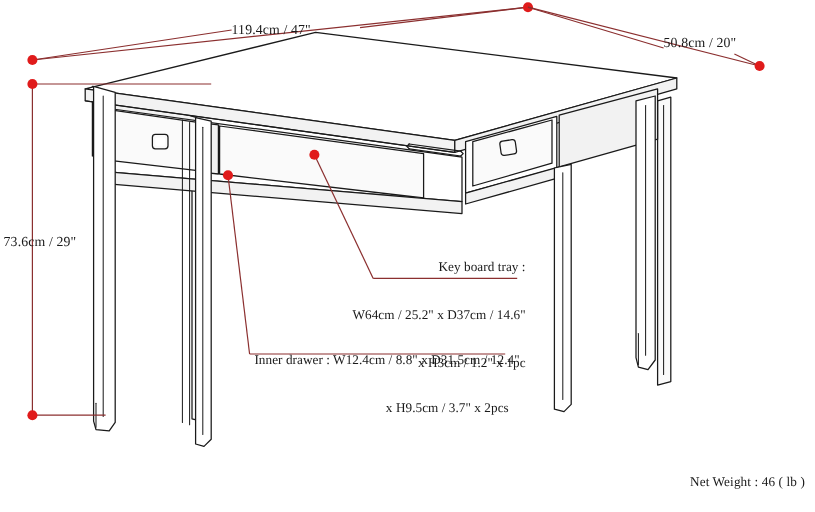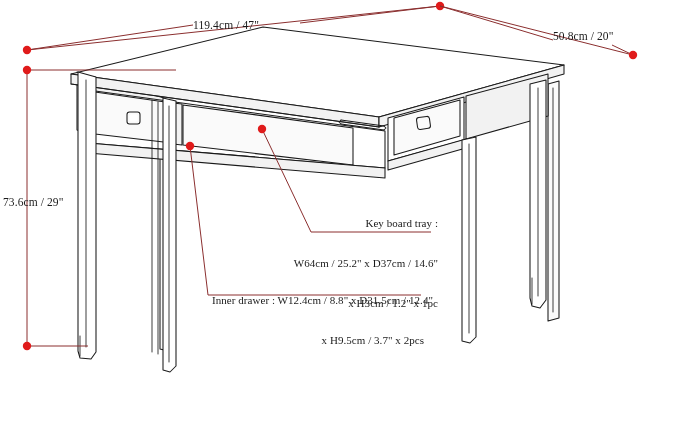--- a/index.html
+++ b/index.html
@@ -213,14 +213,15 @@
     <div>Key board tray :</div>
     <div>W64cm / 25.2" x D37cm / 14.6"</div>
     <div>x H3cm / 1.2" x 1pc</div>
   </div>
 
   <div class="lbl note" id="note-drawer">
     <div>Inner drawer : W12.4cm / 8.8" x D31.5cm / 12.4"</div>
     <div>x H9.5cm / 3.7" x 2pcs</div>
   </div>
 
+  <div class="lbl weight" id="lbl-weight">Net Weight : 46 ( lb )</div>
 
 </div>
 
 </body></html>

